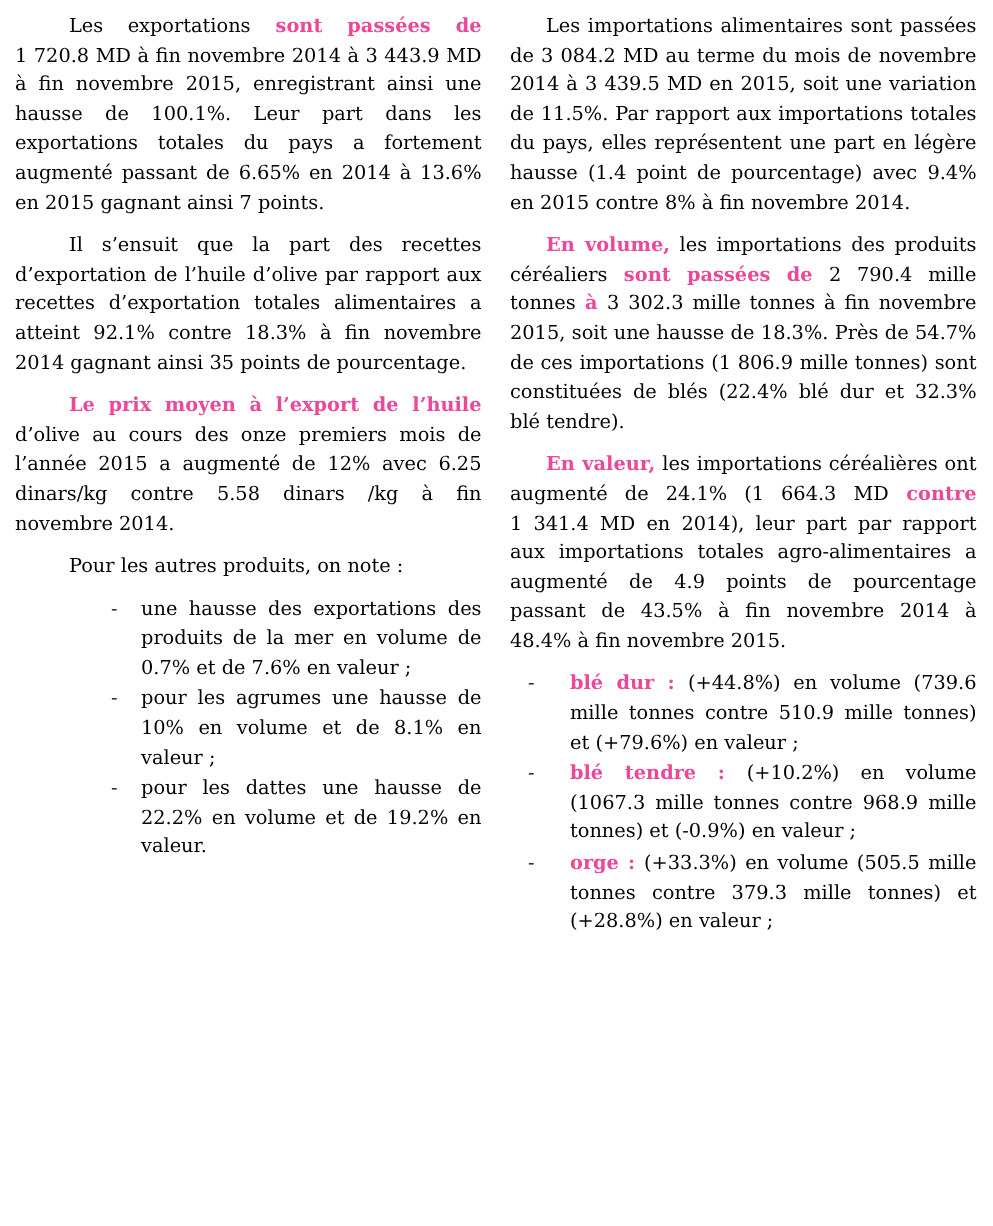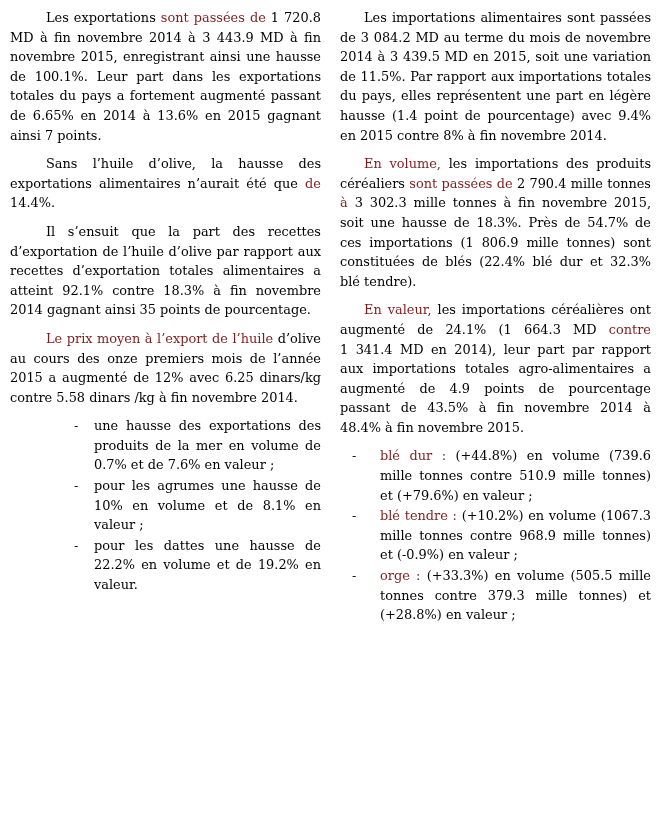--- a/index.html
+++ b/index.html
@@ -11,43 +11,43 @@
     font-size:12.9px; line-height:19.6px; color:#1b1b1b;
   }
   .columns { display:flex; gap:19px; }
   .col { width:312px; }
   .para {
     text-align:justify; text-indent:36px;
     margin:0 0 9px 0;
   }
   .para.r-col { text-indent:24px; }
   .run-n { font-weight:normal; color:#000000; }
-  .run-b { font-weight:normal; color:#7f1d1d; }
+  .run-b { font-weight:bold; color:#ec4899; }
   .run-g { font-weight:normal; color:#000000; }
   .dash-list { margin:0; padding:0; list-style:none; }
   .dash-list li {
     position:relative; text-align:justify;
     margin:0 0 1px 0;
   }
   .left-list li  { padding-left:84px; }
   .left-list li .marker { position:absolute; left:64px; top:0; }
   .right-list li { padding-left:40px; }
   .right-list li .marker { position:absolute; left:12px; top:0; }
 </style>
 </head>
 <body>
 
 <div class="page">
   <div class="columns">
 
     <div class="col">
       <div class="para"><span class="run-g">Les exportations</span><span class="run-b"> sont passées de </span><span class="run-n">1&nbsp;720.8 MD à fin novembre 2014 à 3&nbsp;443.9 MD à fin novembre 2015, enregistrant ainsi une hausse de </span><span class="run-g">100.1%</span><span class="run-n">. Leur part dans les exportations totales du pays a fortement augmenté passant de </span><span class="run-g">6.65%</span><span class="run-n"> en 2014 à </span><span class="run-g">13.6%</span><span class="run-n"> en 2015 gagnant ainsi </span><span class="run-g">7 points</span><span class="run-n">.</span></div>
-      <div class="para"><span class="run-n">Sans l’huile d’olive, la hausse des exportations alimentaires n’aurait été que </span><span class="run-b">de </span><span class="run-g">14.4%.</span></div>
       <div class="para"><span class="run-n">Il s’ensuit que la part des recettes d’exportation de l’huile d’olive par rapport aux recettes d’exportation totales alimentaires a atteint </span><span class="run-g">92.1%</span><span class="run-n"> contre </span><span class="run-g">18.3%</span><span class="run-n"> à fin novembre 2014 gagnant ainsi 35 points de pourcentage.</span></div>
       <div class="para"><span class="run-b">Le prix moyen à l’export de l’huile </span><span class="run-n">d’olive au cours des onze premiers mois de l’année 2015 a augmenté de </span><span class="run-g">12%</span><span class="run-n"> avec 6.25 dinars/kg contre 5.58 dinars /kg à fin novembre 2014.</span></div>
+      <div class="para"><span class="run-n">Pour les autres produits, on note&nbsp;:</span></div>
       <ul class="dash-list left-list">
         <li>
           <span class="marker">-</span><span><span class="run-n">une hausse des exportations des produits de la mer en volume de </span><span class="run-g">0.7%</span><span class="run-n"> et de </span><span class="run-g">7.6%</span><span class="run-n"> en valeur&nbsp;;</span></span>
         </li>
         <li>
           <span class="marker">-</span><span><span class="run-n">pour les agrumes une hausse de </span><span class="run-g">10%</span><span class="run-n"> en volume et de </span><span class="run-g">8.1%</span><span class="run-n"> en valeur&nbsp;;</span></span>
         </li>
         <li>
           <span class="marker">-</span><span><span class="run-n">pour les dattes une hausse de </span><span class="run-g">22.2%</span><span class="run-n"> en volume et de </span><span class="run-g">19.2%</span><span class="run-n"> en valeur.</span></span>
         </li>

